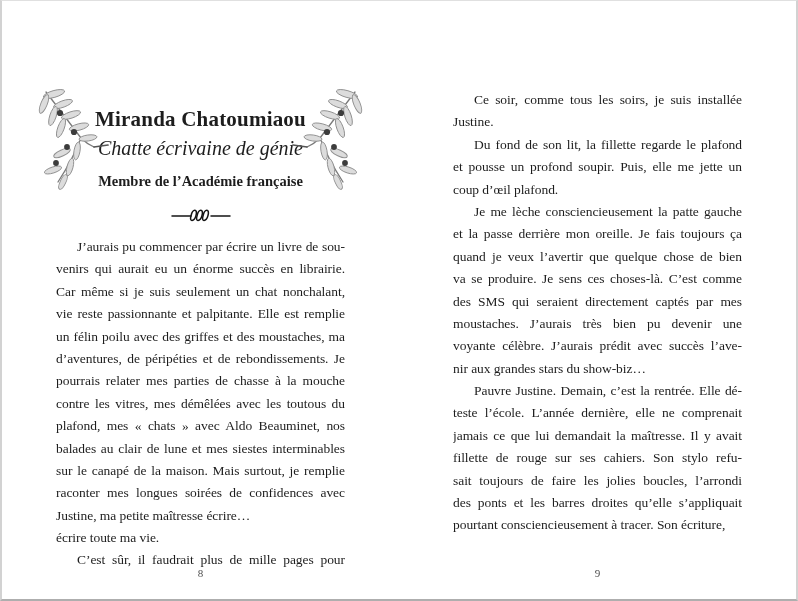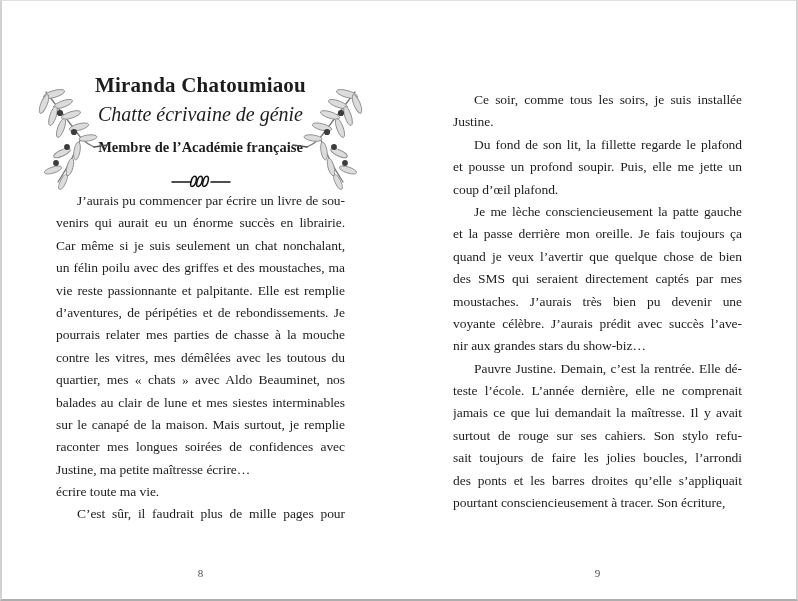--- a/index.html
+++ b/index.html
@@ -22,21 +22,21 @@
     overflow: hidden;
   }
   .page {
     width: 50%;
     height: 100%;
     position: relative;
   }
   
   .chapter-header {
     position: relative;
-    padding-top: 73px;
+    padding-top: 107px;
     text-align: center;
   }
   .author {
     margin: 0;
     font-size: 21px;
     line-height: 22px;
     font-weight: bold;
     letter-spacing: 0.2px;
   }
   .subtitle {
@@ -65,21 +65,21 @@
   .branch-left  { left: 34px; }
   .branch-right { right: 34px; transform: scaleX(-1); }
   
   .body-text {
     width: 289px;
     margin: 0 auto;
     font-size: 13.5px;
     line-height: 22.4px;
     letter-spacing: -0.05px;
   }
-  .body-left  { }
+  .body-left  { margin-top: 12px; }
   .body-right { margin-top: 88px; }
   .line {
     height: 22.4px;
     overflow: hidden;
     white-space: nowrap;
     text-align: justify;
     text-align-last: justify;
   }
   .line.last   { text-align-last: left; }
   .line.indent { text-indent: 21px; }
@@ -173,26 +173,26 @@
           <path d="M27,10 c1.5,-7.5 7,-7.5 5,-0.5 c-1.8,6.5 -7,6.5 -5,0.5"></path>
           <path d="M33,10 c1.5,-7.5 7,-7.5 5,-0.5 c-1.8,6.5 -7,6.5 -5,0.5"></path>
         </g>
       </svg>
     </div>
 
     <div class="body-text body-left" id="body-0">
         <div class="line indent">J’aurais pu commencer par écrire un livre de sou-</div>
         <div class="line">venirs qui aurait eu un énorme succès en librairie.</div>
         <div class="line">Car même si je suis seulement un chat nonchalant,</div>
+        <div class="line">vie reste passionnante et palpitante. Elle est remplie</div>
         <div class="line">un félin poilu avec des griffes et des moustaches, ma</div>
-        <div class="line">vie reste passionnante et palpitante. Elle est remplie</div>
         <div class="line">d’aventures, de péripéties et de rebondissements. Je</div>
         <div class="line">pourrais relater mes parties de chasse à la mouche</div>
         <div class="line">contre les vitres, mes démêlées avec les toutous du</div>
-        <div class="line">quartier, mes « chats » avec Aldo Beauminet, nos</div>
+        <div class="line">plafond, mes « chats » avec Aldo Beauminet, nos</div>
         <div class="line">balades au clair de lune et mes siestes interminables</div>
         <div class="line">sur le canapé de la maison. Mais surtout, je remplie</div>
         <div class="line">raconter mes longues soirées de confidences avec</div>
         <div class="line last">Justine, ma petite maîtresse écrire…</div>
         <div class="line last">écrire toute ma vie.</div>
         <div class="line indent">C’est sûr, il faudrait plus de mille pages pour</div>
       </div>
 
     <div class="page-number">8</div>
   </div>
@@ -201,28 +201,29 @@
 
     <div class="body-text body-right" id="body-1">
         <div class="line indent">Ce soir, comme tous les soirs, je suis installée</div>
         <div class="line last">Justine.</div>
         <div class="line indent">Du fond de son lit, la fillette regarde le plafond</div>
         <div class="line">et pousse un profond soupir. Puis, elle me jette un</div>
         <div class="line last">coup d’œil plafond.</div>
         <div class="line indent">Je me lèche consciencieusement la patte gauche</div>
         <div class="line">et la passe derrière mon oreille. Je fais toujours ça</div>
         <div class="line">quand je veux l’avertir que quelque chose de bien</div>
+        <div class="line">va se produire. Je sens ces choses-là. C’est comme</div>
         <div class="line">des SMS qui seraient directement captés par mes</div>
         <div class="line">moustaches. J’aurais très bien pu devenir une</div>
         <div class="line">voyante célèbre. J’aurais prédit avec succès l’ave-</div>
         <div class="line last">nir aux grandes stars du show-biz…</div>
         <div class="line indent">Pauvre Justine. Demain, c’est la rentrée. Elle dé-</div>
         <div class="line">teste l’école. L’année dernière, elle ne comprenait</div>
         <div class="line">jamais ce que lui demandait la maîtresse. Il y avait</div>
-        <div class="line">surtout de rouge sur ses cahiers. Son stylo refu-</div>
+        <div class="line">fillette de rouge sur ses cahiers. Son stylo refu-</div>
         <div class="line">sait toujours de faire les jolies boucles, l’arrondi</div>
         <div class="line">des ponts et les barres droites qu’elle s’appliquait</div>
         <div class="line last">pourtant consciencieusement à tracer. Son écriture,</div>
       </div>
 
     <div class="page-number">9</div>
   </div>
 
 </div>
 

